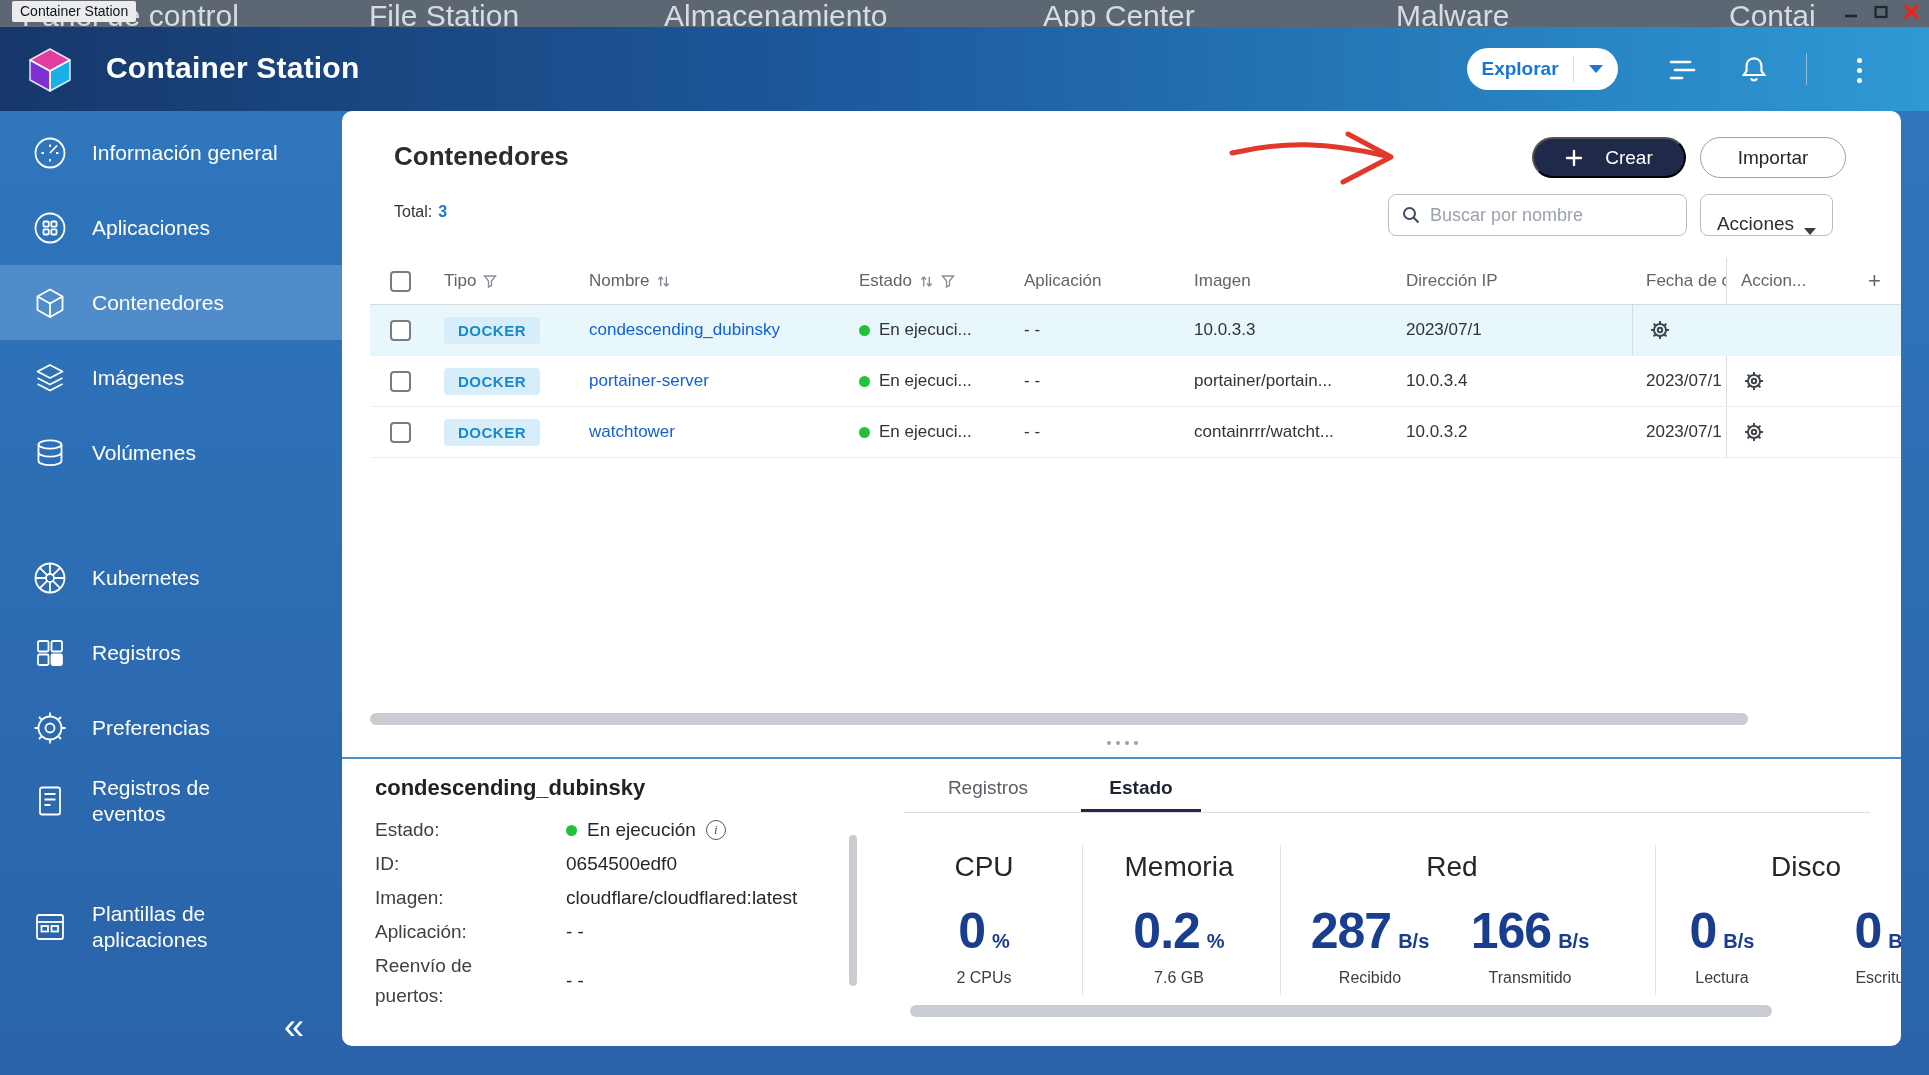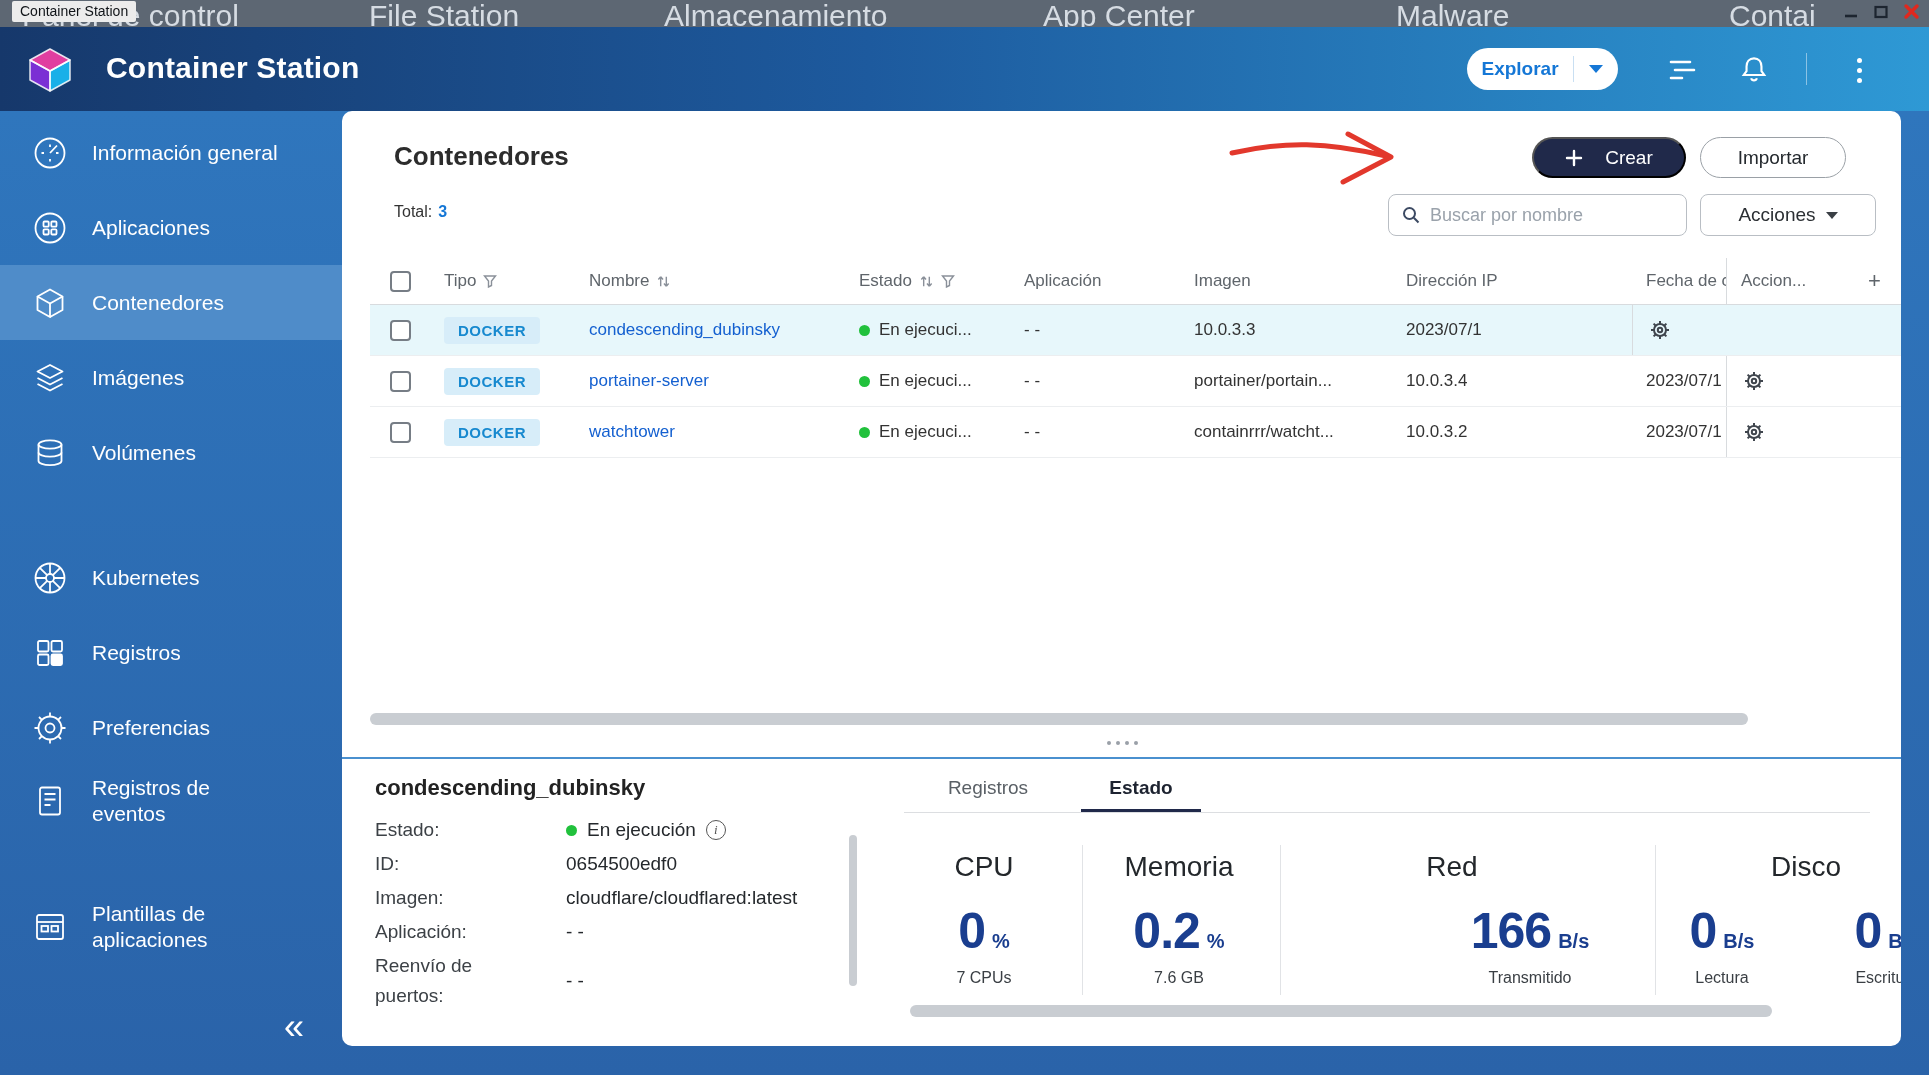--- a/index.html
+++ b/index.html
@@ -46,21 +46,21 @@
   
   .card{position:absolute;left:342px;top:0;width:1559px;height:935px;background:#fff;border-radius:10px;overflow:hidden}
   .page-title{position:absolute;left:52px;top:30px;font-size:26px;font-weight:bold;color:#2c2c2c}
   .total{position:absolute;left:52px;top:92px;font-size:16px;color:#333}
   .total .tv{color:#1577d6;font-weight:bold;margin-left:6px}
   .create-btn{position:absolute;left:1190px;top:26px;width:154px;height:41px;border-radius:21px;background:#20294a;color:#fff;display:flex;align-items:center;justify-content:center;gap:22px;font-size:19px;cursor:pointer}
   .import-btn{position:absolute;left:1358px;top:26px;width:146px;height:41px;border-radius:21px;background:#fff;border:1px solid #9aa0a6;color:#24292e;display:flex;align-items:center;justify-content:center;font-size:19px;cursor:pointer}
   .search{position:absolute;left:1046px;top:83px;width:299px;height:42px;border:1px solid #b9bec4;border-radius:8px;display:flex;align-items:center;padding:0 12px;gap:9px;background:#fff}
   .search input{border:0;outline:0;flex:1;font-size:18px;color:#333;font-family:inherit;min-width:0}
   .search input::placeholder{color:#9aa2ab}
-  .actions-btn{position:absolute;left:1358px;top:83px;width:176px;height:42px;border:1px solid #b9bec4;border-radius:8px;background:#fff;display:flex;align-items:center;justify-content:center;gap:10px;font-size:19px;color:#2b2f33;cursor:pointer}
+  .actions-btn{position:absolute;left:1358px;top:83px;width:133px;height:42px;border:1px solid #b9bec4;border-radius:8px;background:#fff;display:flex;align-items:flex-end;justify-content:center;gap:10px;font-size:19px;color:#2b2f33;cursor:pointer}
   .actions-caret{width:0;height:0;border-left:6px solid transparent;border-right:6px solid transparent;border-top:7px solid #3a3f45}
 
   
   .table{position:absolute;left:28px;top:147px;width:1531px}
   .t-row{display:grid;grid-template-columns:60px 145px 270px 165px 170px 212px 240px 94px 122px 53px;align-items:center}
   .t-head{height:47px;border-bottom:1px solid #d8dbde;color:#5f656b;font-size:17px}
   .t-body .t-row{height:51px;border-bottom:1px solid #eceef0;font-size:17px;color:#333}
   .t-row.selected{background:#e7f7fb}
   .th{display:flex;align-items:center;gap:7px;padding-left:14px;white-space:nowrap;overflow:hidden;height:100%;cursor:pointer}
   .td{padding-left:14px;white-space:nowrap;overflow:hidden;height:100%;display:flex;align-items:center}
@@ -528,25 +528,29 @@
           <div class="tab-underline"></div>
           <div class="tab-line"></div>
 
           <span class="stat-label" style="left:642px">CPU</span>
           <span class="stat-label" style="left:837px">Memoria</span>
           <span class="stat-label" style="left:1110px">Red</span>
           <span class="stat-label" style="left:1464px">Disco</span>
 
           <div class="metric" style="left:642px">
             <div><span class="value">0</span><span class="unit">%</span></div>
-            <div class="sub">7 CPUs</div>
+            <div class="sub">2 CPUs</div>
           </div>
           <div class="metric" style="left:837px">
             <div><span class="value">0.2</span><span class="unit">%</span></div>
             <div class="sub">7.6 GB</div>
+          </div>
+          <div class="metric" style="left:1028px">
+            <div><span class="value">287</span><span class="unit">B/s</span></div>
+            <div class="sub">Recibido</div>
           </div>
           <div class="metric" style="left:1188px">
             <div><span class="value">166</span><span class="unit">B/s</span></div>
             <div class="sub">Transmitido</div>
           </div>
           <div class="metric" style="left:1380px">
             <div><span class="value">0</span><span class="unit">B/s</span></div>
             <div class="sub">Lectura</div>
           </div>
           <div class="metric" style="left:1545px">

